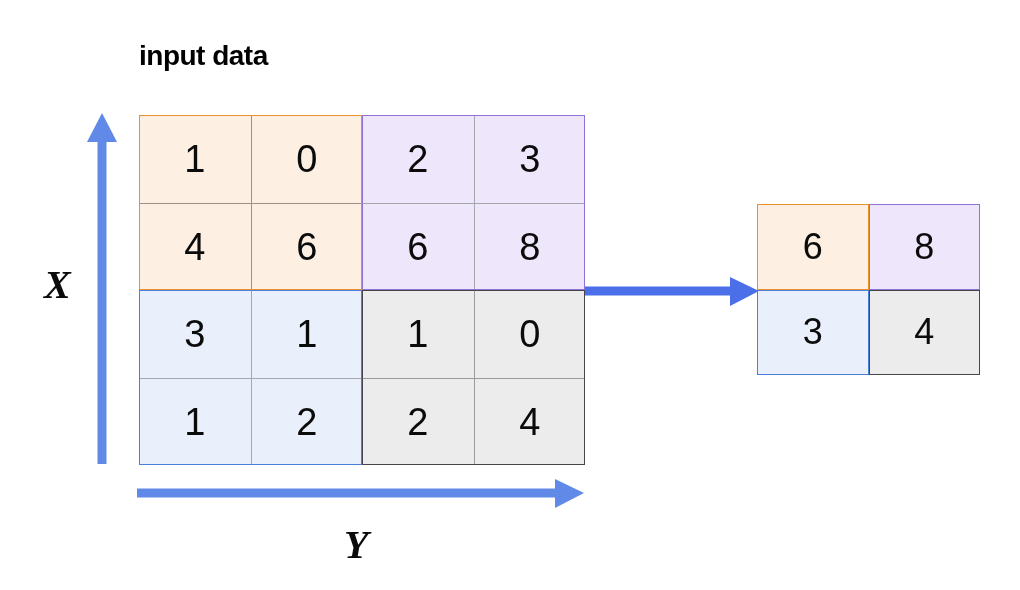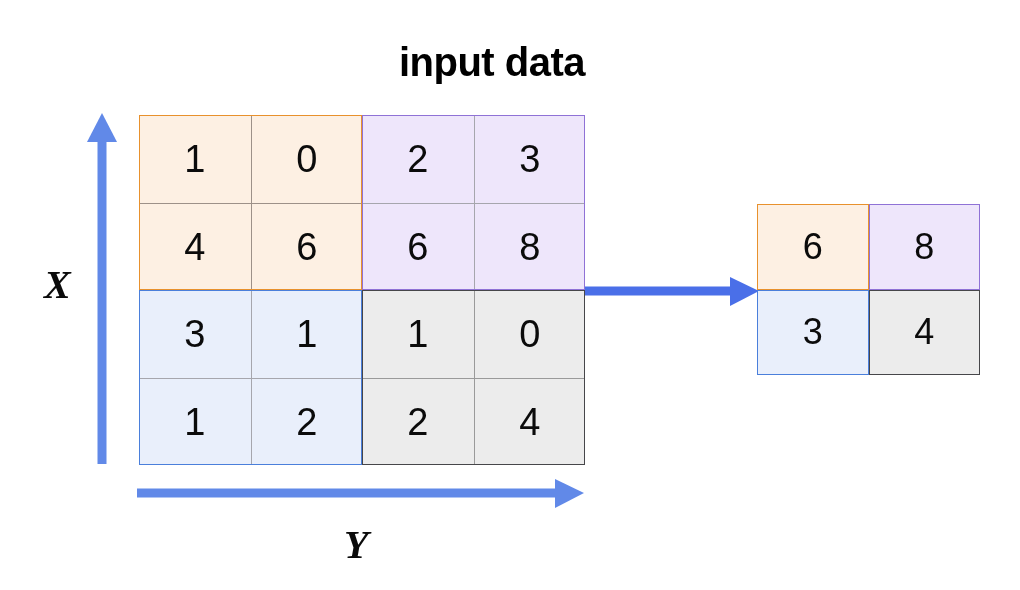--- a/index.html
+++ b/index.html
@@ -15,24 +15,24 @@
     overflow: hidden;
     font-family: "Liberation Sans", sans-serif;
   }
 
   
   #title {
     position: absolute;
     left: 139px;
     top: 40px;
     width: 446px;
-    text-align: right;
+    text-align: left;
     font-family: "Liberation Sans", sans-serif;
     font-weight: bold;
-    font-size: 40px;
+    font-size: 28px;
     letter-spacing: -0.5px;
     color: #000000;
     white-space: nowrap;
   }
 
   
   .grid {
     position: absolute;
     display: grid;
   }

